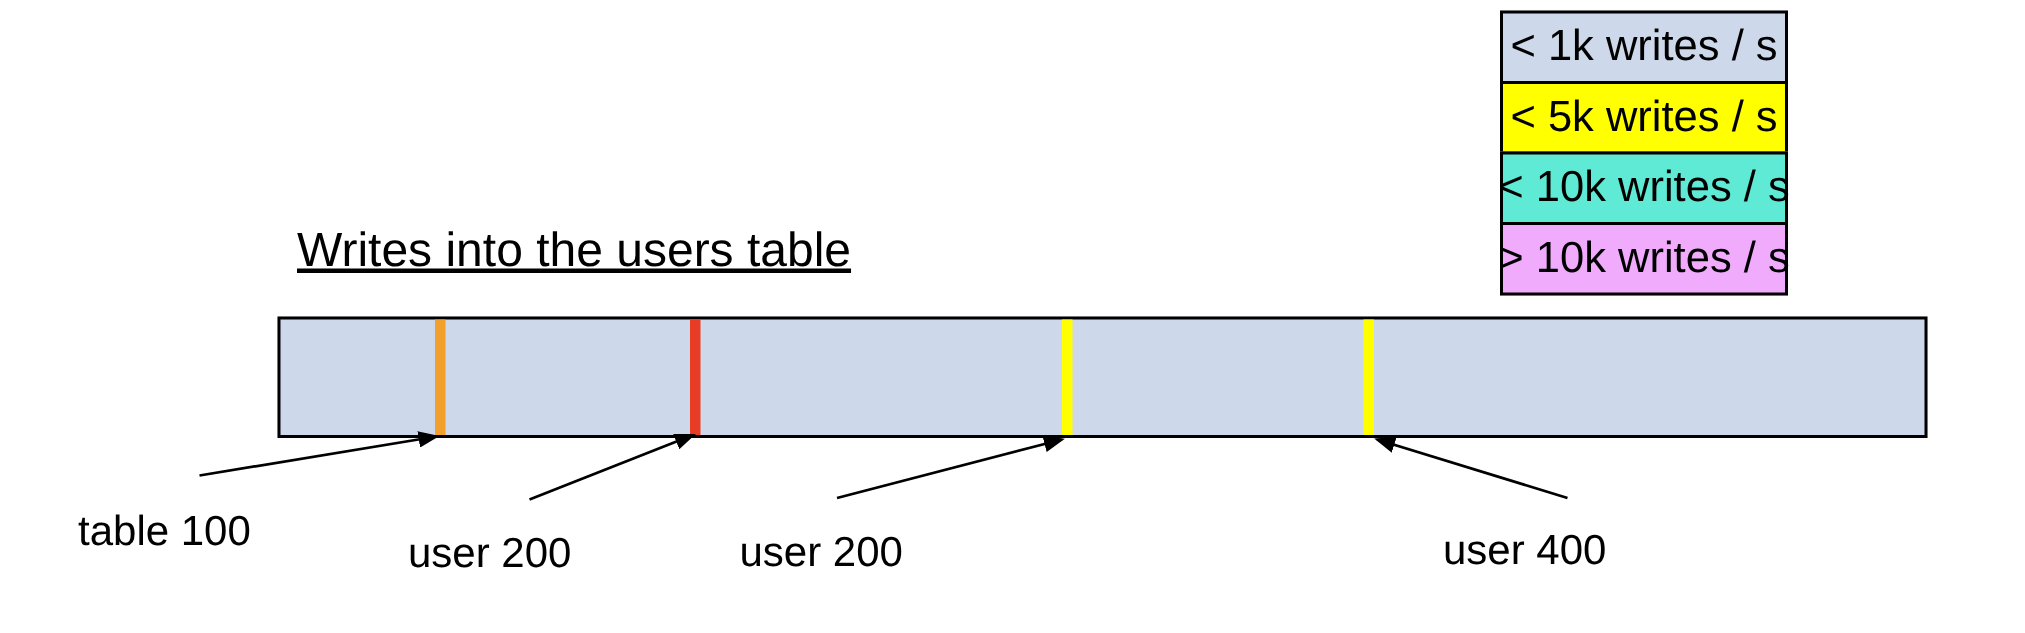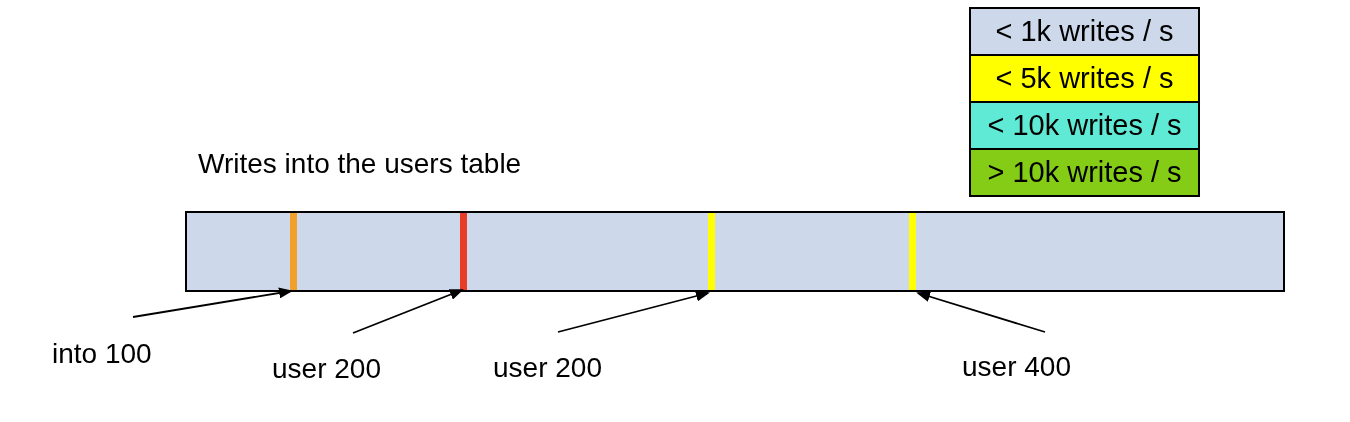--- a/index.html
+++ b/index.html
@@ -15,29 +15,30 @@
     position: relative;
     width: 1350px;
     height: 422px;
     background: #ffffff;
     overflow: hidden;
   }
   .title {
     position: absolute;
     left: 198px;
     top: 148px;
-    font-size: 28px;
+    font-size: 32px;
     line-height: 1.15;
     white-space: nowrap;
+    text-decoration: underline;
   }
   .legend {
     position: absolute;
-    left: 969px;
+    left: 1000px;
     top: 7px;
-    width: 231px;
+    width: 192px;
   }
   .legend-row {
     box-sizing: border-box;
     height: 49px;
     border: 2px solid #000000;
     margin-top: -2px;
     display: flex;
     align-items: center;
     justify-content: center;
     font-size: 29px;
@@ -84,21 +85,21 @@
   <div class="legend" id="legend">
       <div class="legend-row" style="background: rgb(205, 217, 235);">
         <span>&lt; 1k writes / s</span>
       </div>
       <div class="legend-row" style="background: rgb(255, 255, 0); align-items: center;">
         <span>&lt; 5k writes / s</span>
       </div>
       <div class="legend-row" style="background: #5eead4;">
         <span>&lt; 10k writes / s</span>
       </div>
-      <div class="legend-row" style="background: #84cc16;">
+      <div class="legend-row" style="background: #f0abfc;">
         <span>&gt; 10k writes / s</span>
       </div>
     </div>
 
   <div class="bar" id="bar" style="background: rgb(205, 217, 235); border-color: rgb(0, 0, 0);">
       <div class="stripe" style="left: 103px; background: rgb(241, 160, 44);"></div>
       <div class="stripe" style="left: 273px; background: rgb(233, 60, 38);"></div>
       <div class="stripe" style="left: 521px; background: rgb(255, 255, 0);"></div>
       <div class="stripe" style="left: 722px; background: rgb(255, 255, 0);"></div>
     </div>
@@ -109,19 +110,19 @@
         <path d="M0,0 L14,5.5 L0,11 z" fill="#000000"></path>
       </marker>
     </defs>
   <line x1="133" y1="317" x2="291" y2="291" stroke="#000000" stroke-width="1.8" marker-end="url(#ah)"></line>
       <line x1="353" y1="333" x2="462" y2="290" stroke="#000000" stroke-width="1.8" marker-end="url(#ah)"></line>
       <line x1="558" y1="332" x2="708" y2="293" stroke="#000000" stroke-width="1.8" marker-end="url(#ah)"></line>
       <line x1="1045" y1="332" x2="918" y2="293" stroke="#000000" stroke-width="1.8" marker-end="url(#ah)"></line>
     </svg>
 
   <div id="labels">
-      <div class="user-label" style="left: 52px; top: 338px;">into 100</div>
+      <div class="user-label" style="left: 52px; top: 338px;">table 100</div>
       <div class="user-label" style="left: 272px; top: 353px;">user 200</div>
       <div class="user-label" style="left: 493px; top: 352px;">user 200</div>
       <div class="user-label" style="left: 962px; top: 351px;">user 400</div>
     </div>
 
 </div>
 
 </body></html>

